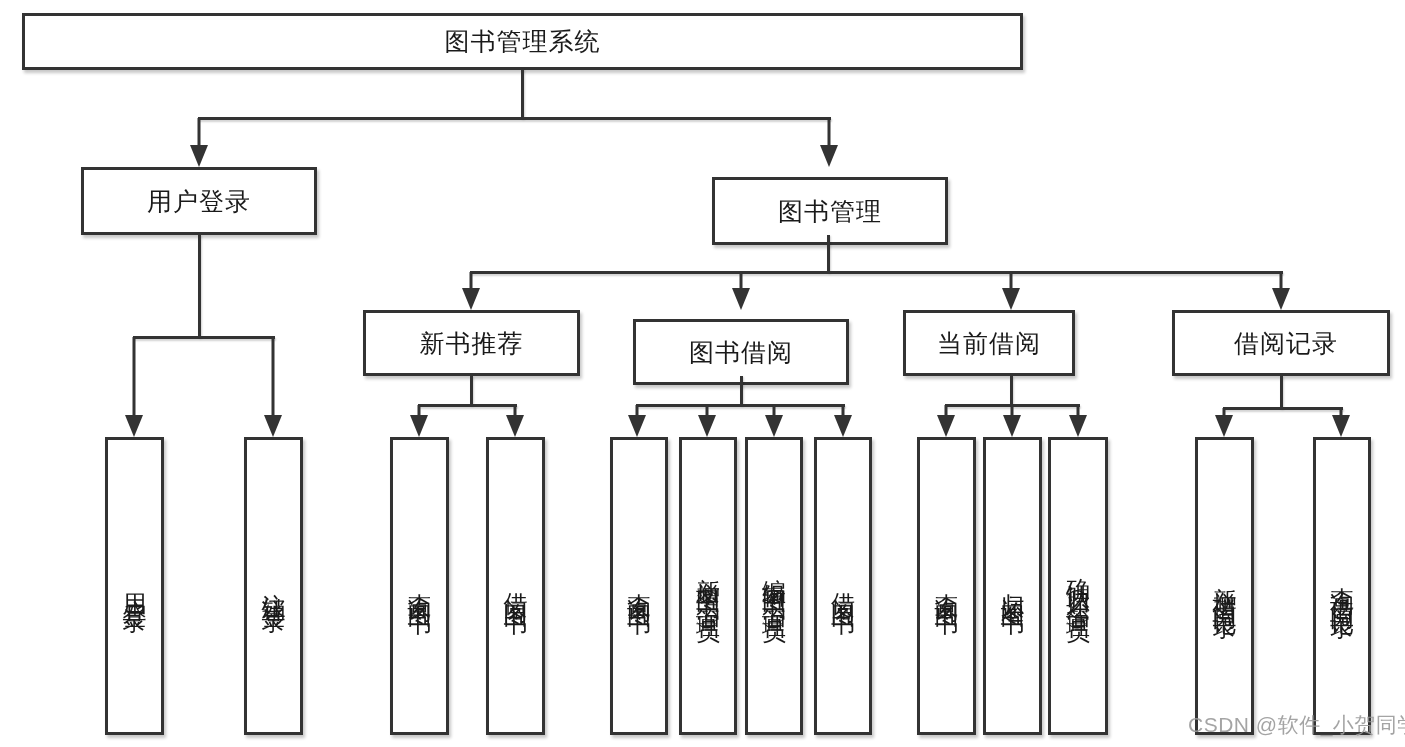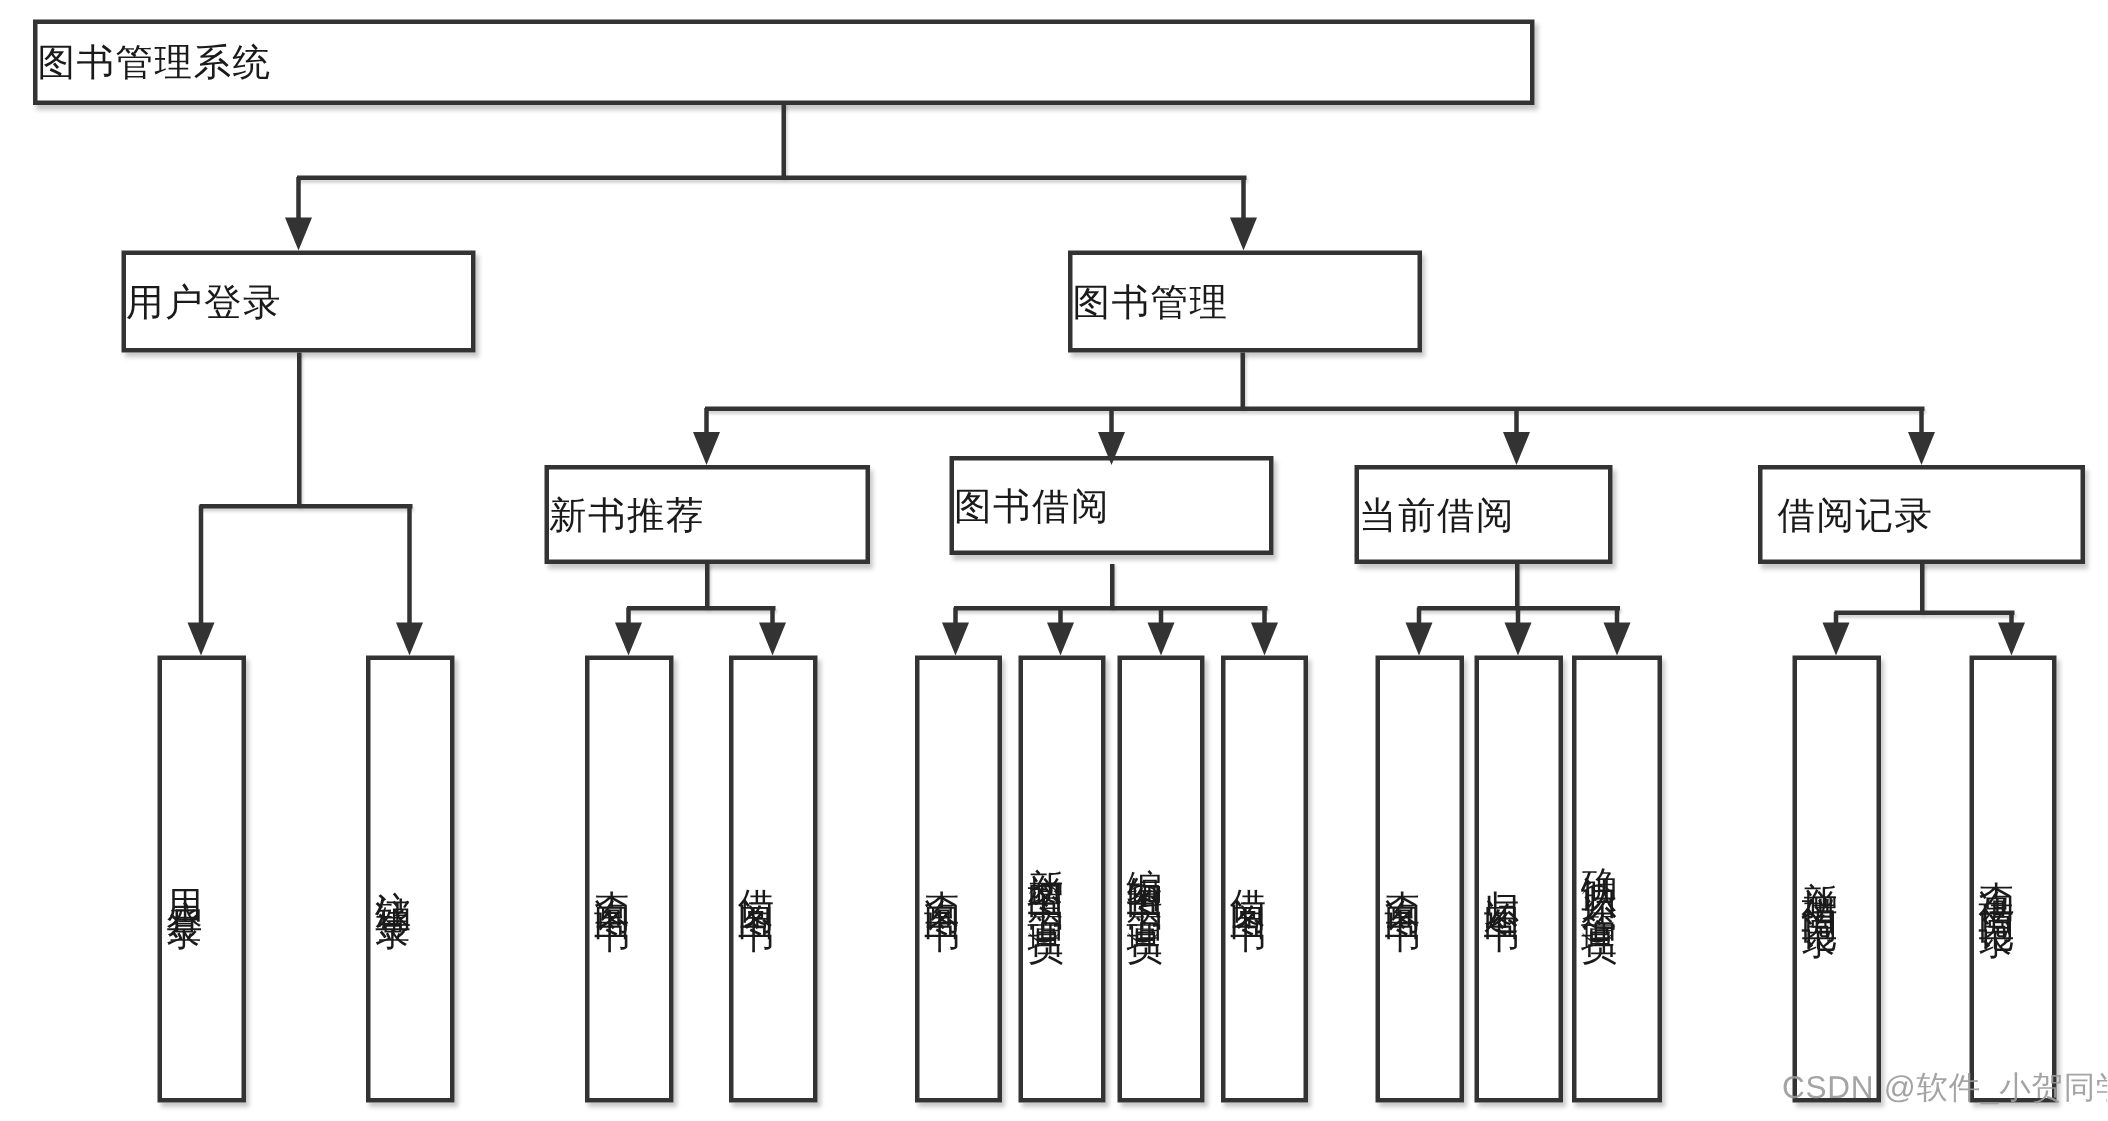--- a/index.html
+++ b/index.html
@@ -10,23 +10,22 @@
   }
   html,body{margin:0;padding:0;background:#ffffff;}
   body{font-family:"Liberation Sans","DejaVu Sans",sans-serif;}
   .canvas{
     position:relative;width:1405px;height:747px;background:var(--box-bg);overflow:hidden;
   }
   .box{
     position:absolute;box-sizing:border-box;background:var(--box-bg);
     border:3px solid var(--line);
     box-shadow:2px 3px 3px rgba(0,0,0,0.22);
-    display:flex;align-items:center;
+    display:flex;align-items:center;justify-content:center;
     color:var(--text);
-    font-family:Liberation Mono, monospace;
   }
   .hbox{font-size:25px;letter-spacing:1px;white-space:nowrap;}
   .leaf{font-size:24px;}
   .leaf .vtext{
     writing-mode:vertical-rl;text-orientation:mixed;
     letter-spacing:6px;line-height:1;color:var(--text);
   }
   .vline{position:absolute;width:3px;background:var(--line);box-shadow:1px 1px 2px rgba(0,0,0,0.18);}
   .hline{position:absolute;height:3px;background:var(--line);box-shadow:1px 2px 2px rgba(0,0,0,0.18);}
   .arrow{position:absolute;width:18px;}
@@ -49,28 +48,28 @@
 
 <div class="canvas">
 
   <div class="box hbox" style="left:22px;top:13px;width:1001px;height:57px;">
     <span>图书管理系统</span>
   </div>
 
   <div class="box hbox" style="left:81px;top:167px;width:236px;height:68px;">
     <span>用户登录</span>
   </div>
-  <div class="box hbox" style="left:712px;top:167px;width:236px;height:68px;">
+  <div class="box hbox" style="left:712px;top:177px;width:236px;height:68px;">
     <span>图书管理</span>
   </div>
 
   <div class="box hbox" style="left:363px;top:310px;width:217px;height:66px;">
     <span>新书推荐</span>
   </div>
-  <div class="box hbox" style="left:633px;top:304px;width:216px;height:66px;">
+  <div class="box hbox" style="left:633px;top:319px;width:216px;height:66px;">
     <span>图书借阅</span>
   </div>
   <div class="box hbox" style="left:903px;top:310px;width:172px;height:66px;">
     <span>当前借阅</span>
   </div>
   <div class="box hbox" style="left:1172px;top:310px;width:218px;height:66px;padding-left:10px;">
     <span>借阅记录</span>
   </div>
 
   <div class="box leaf" style="left:105px;top:437px;width:59px;height:298px;">

